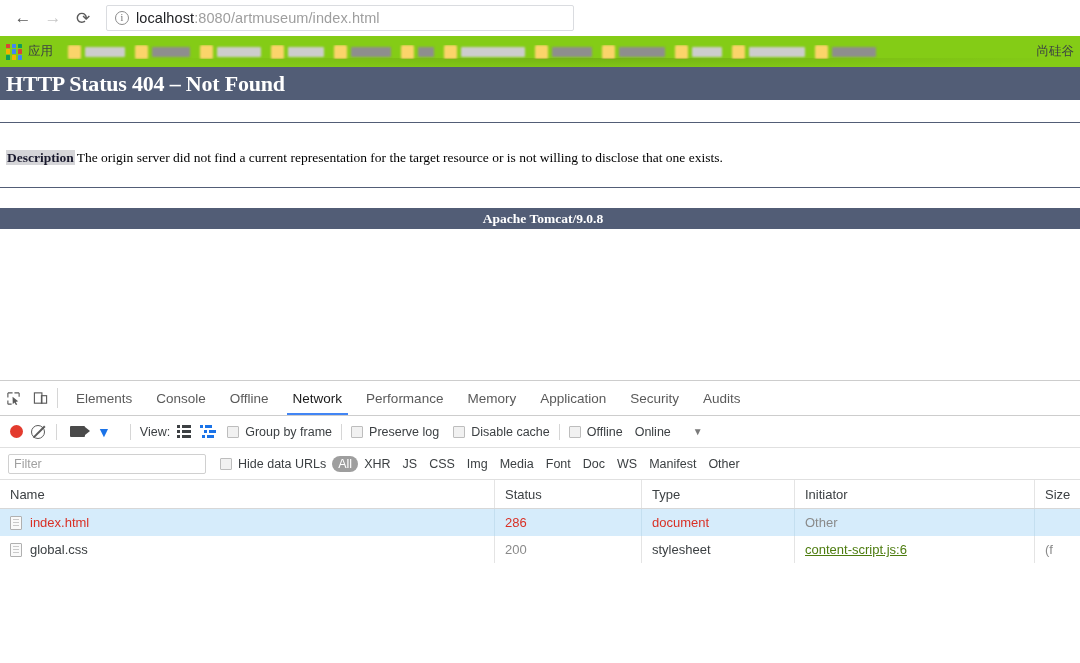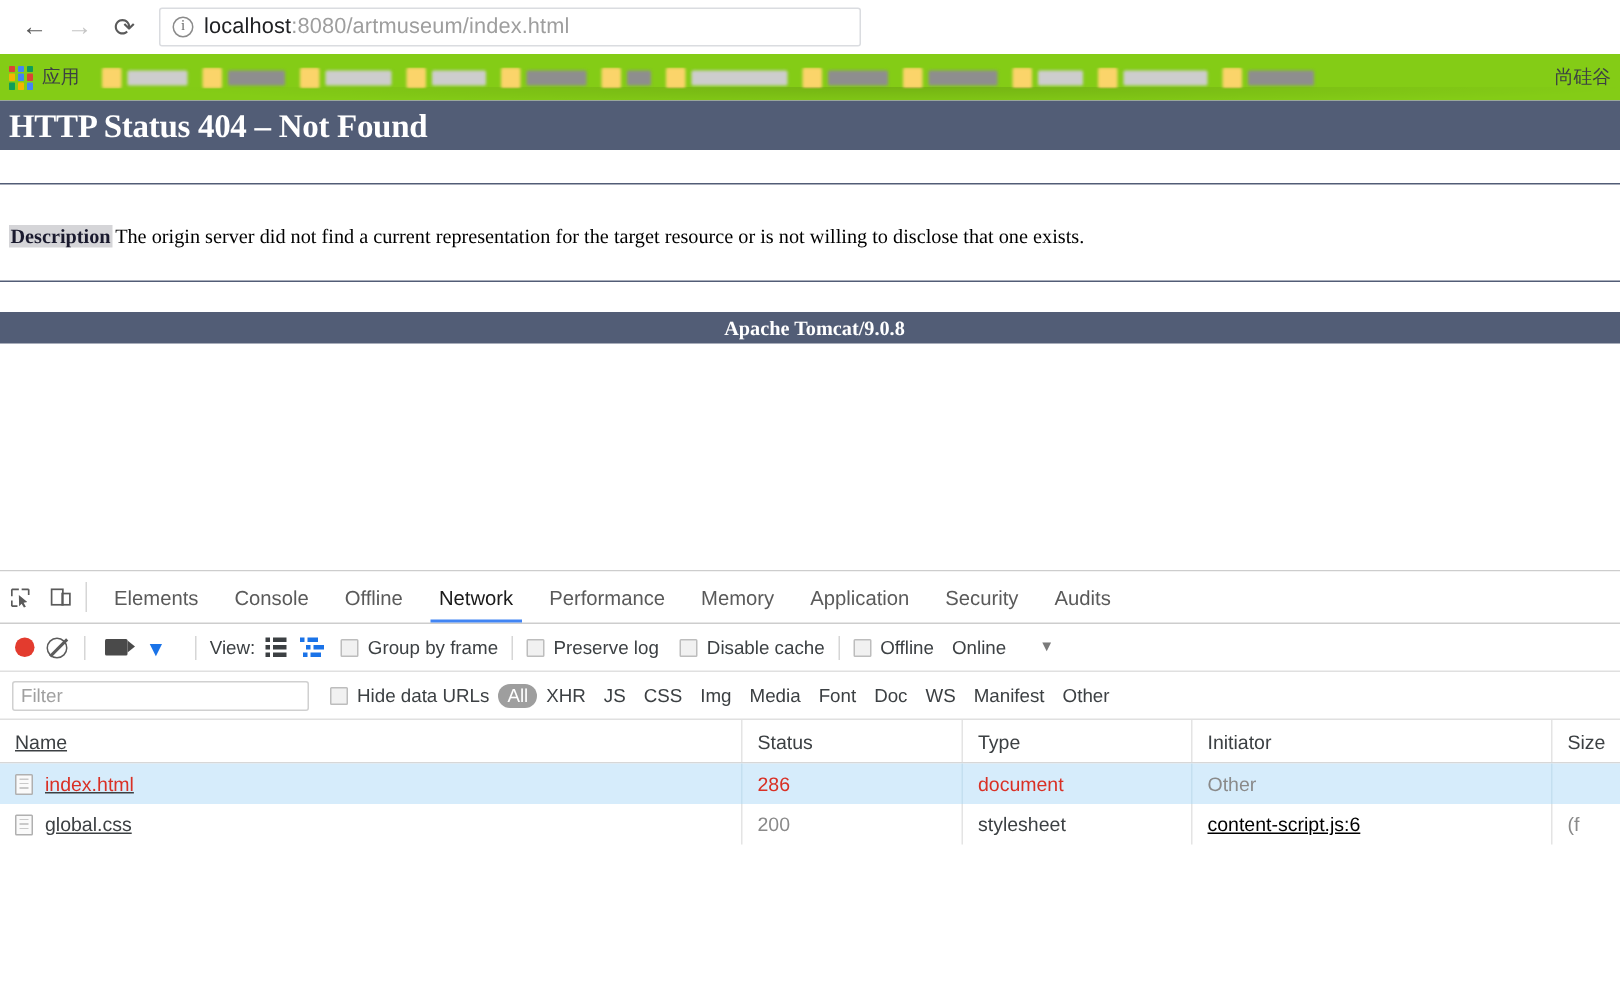--- a/index.html
+++ b/index.html
@@ -188,39 +188,39 @@
   
   #dt-table { height: 85px; position: relative; overflow: hidden; }
   .tr { display: flex; height: 27px; align-items: center; position: relative; }
   #thead { border-bottom: 1px solid #d7d7d7; height: 29px; }
   .th, .td {
     font-size: 13px; color: #3c4043; padding-left: 10px;
     border-right: 1px solid #e4e4e4; height: 100%;
     display: flex; align-items: center; overflow: hidden; white-space: nowrap;
     flex: 0 0 auto;
   }
-  .c-name { width: 495px; text-decoration: underline; }
+  .c-name { width: 495px; }
   .c-status { width: 147px; }
   .c-type { width: 153px; }
   .c-init { width: 240px; }
   .c-size { width: 45px; border-right: none; }
   #thead .th { color: #3c4043; }
   .tr.selected { background: #d6ecfb; }
   .tr.selected .td { border-right-color: #c4dff0; }
   .row-icon {
     width: 12px; height: 14px; border: 1px solid #b0b0b0; background: #fafafa;
     margin-right: 8px; flex: 0 0 auto; position: relative; border-radius: 1px;
   }
   .row-icon::after {
     content: ""; position: absolute; left: 2px; top: 2.5px; right: 2px; height: 8px;
     background: repeating-linear-gradient(to bottom, #c9c9c9 0 1px, transparent 1px 3px);
   }
   .red { color: #d93025; }
   .gray { color: #8a8a8a; }
-  .link-u { text-decoration: underline; color: #000000; }
+  .link-u { text-decoration: underline; color: #4d7c0f; }
 </style>
 </head>
 <body>
 
 <div id="browser-chrome">
 
   <div id="nav-bar">
     <div class="nav-btn">←</div>
     <div class="nav-btn disabled">→</div>
     <div class="nav-btn">⟳</div>

